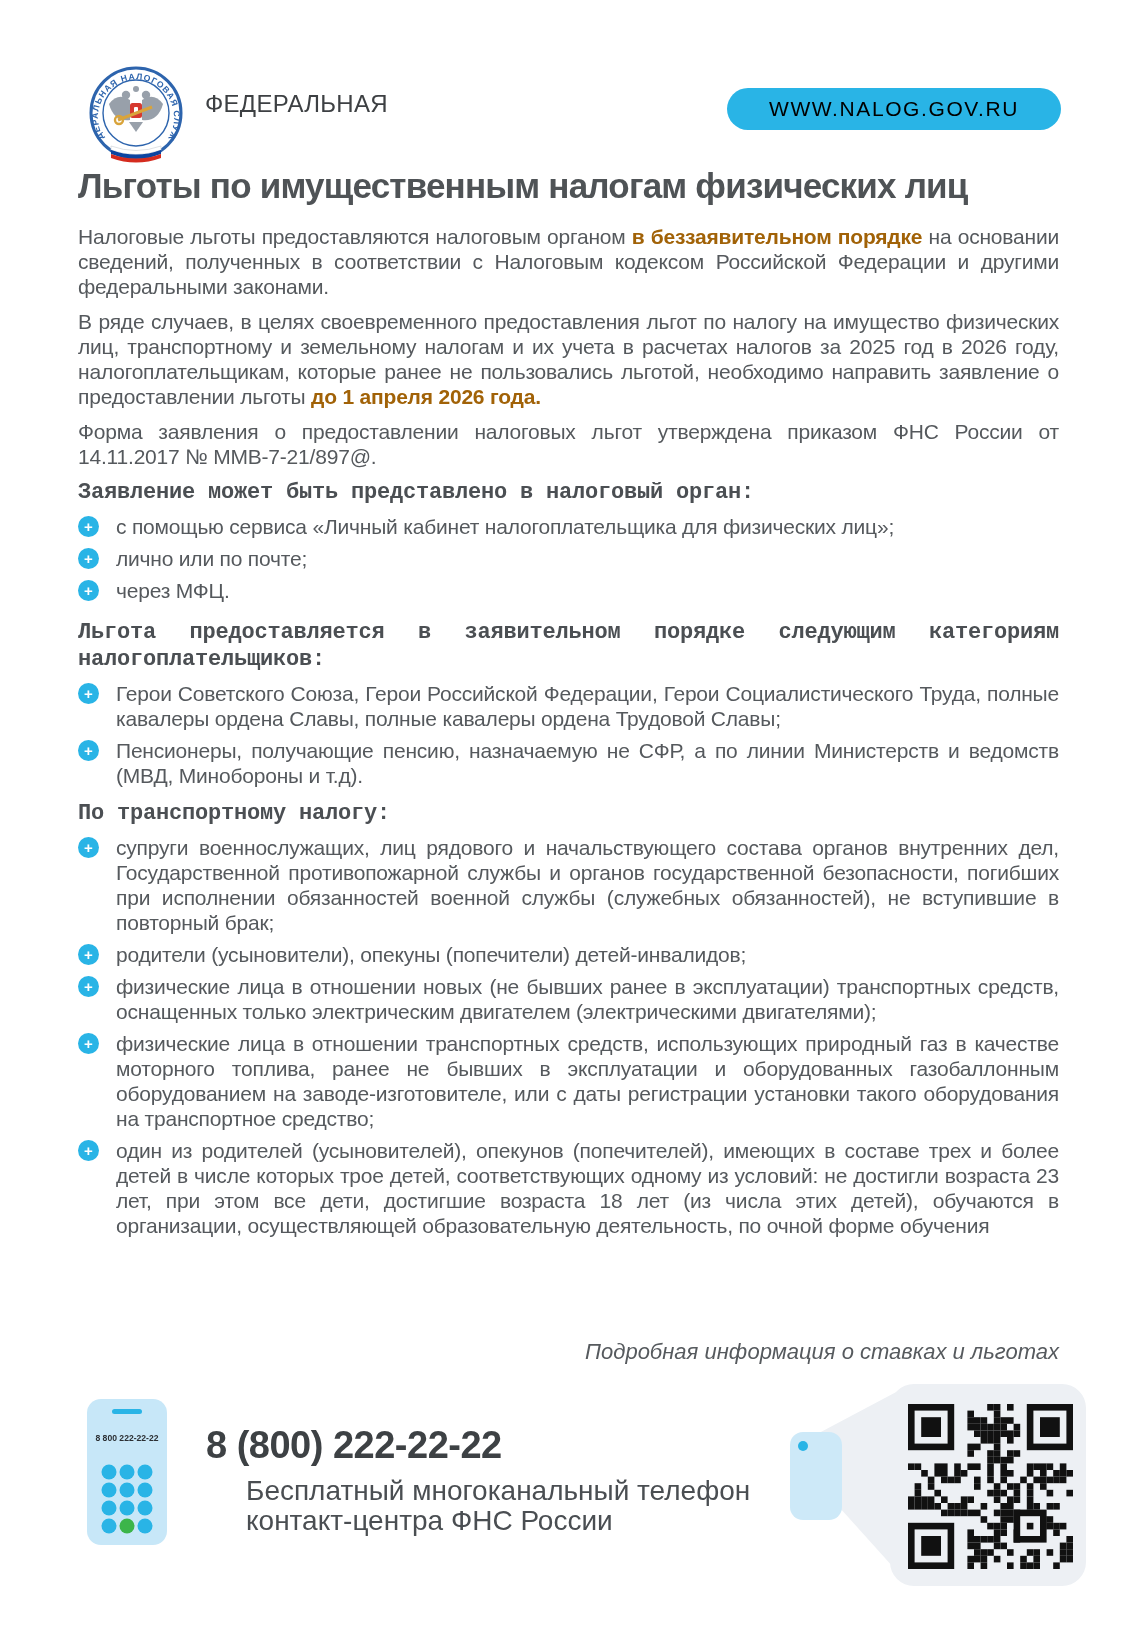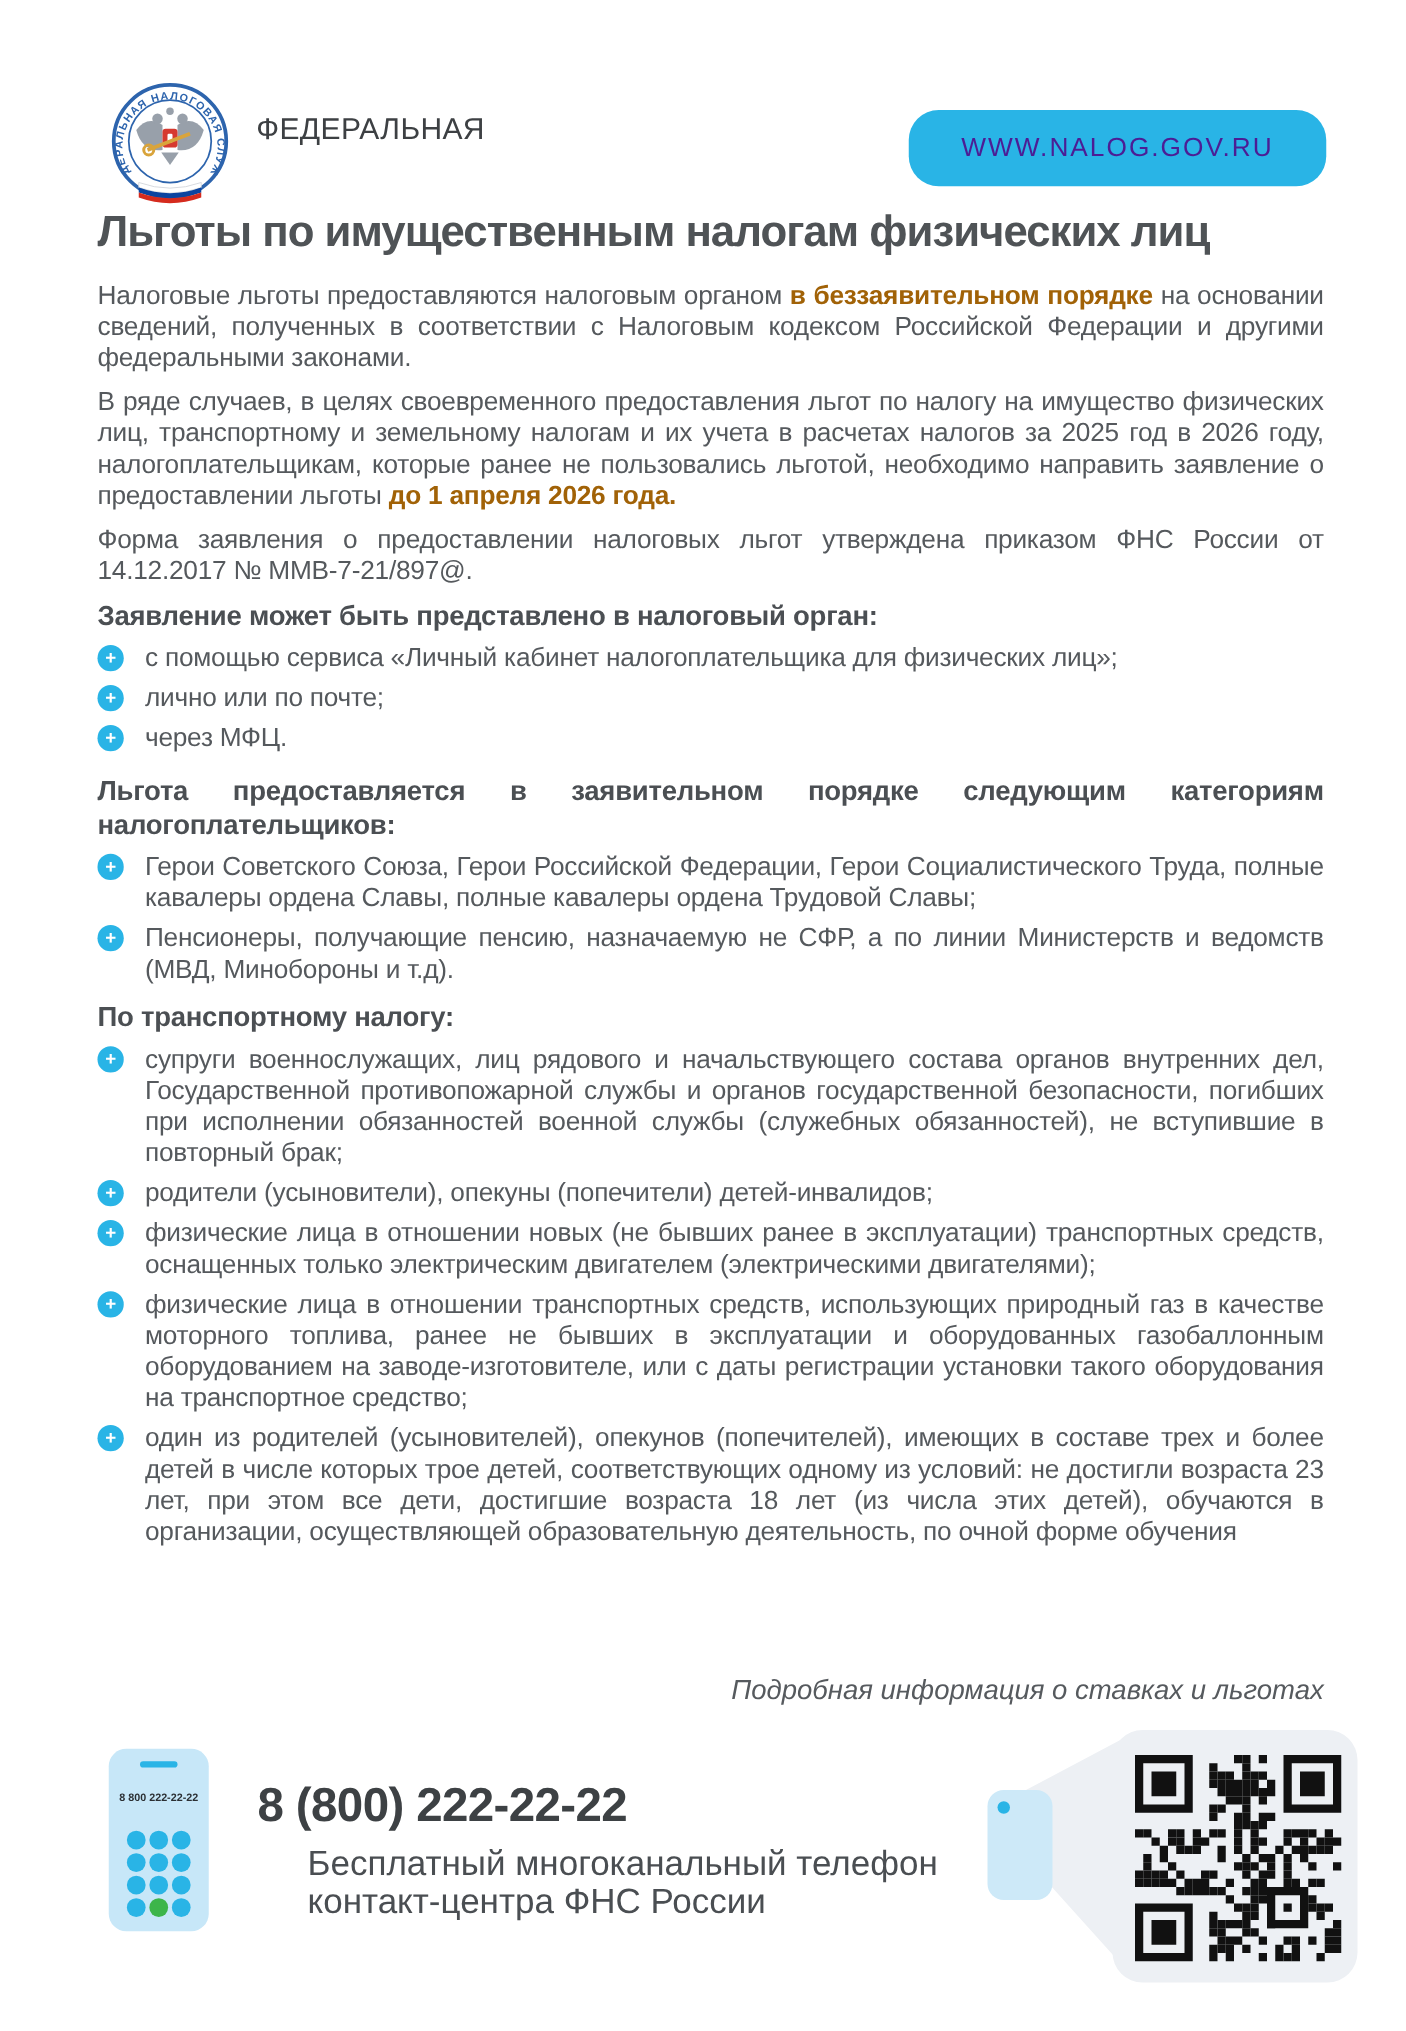--- a/index.html
+++ b/index.html
@@ -29,40 +29,40 @@
     color:var(--body);
   }
   
   .logo{position:absolute;left:80px;top:60px;width:112px;height:116px;}
   .org-name{
     position:absolute;left:205px;top:90px;
     font-weight:normal;font-size:24px;line-height:28px;
     color:var(--orgname);letter-spacing:.3px;
   }
   .site-pill{
-    position:absolute;right:64px;top:88px;height:61px;
+    position:absolute;right:64px;top:88px;height:42px;
     background:var(--accent);border-radius:24px;
     display:flex;align-items:center;justify-content:center;
     padding:0 42px;
-    color:#4c1d95;font-size:21px;font-weight:normal;letter-spacing:1.6px;
+    color:#000000;font-size:21px;font-weight:normal;letter-spacing:1.6px;
   }
   
   .content{position:absolute;left:78px;right:66px;top:164px;}
   .title{
     font-size:35px;line-height:44px;font-weight:bold;color:var(--title);
     letter-spacing:-0.8px;margin-bottom:16px;white-space:nowrap;
   }
   .para{
     font-size:21px;line-height:25px;text-align:justify;
     letter-spacing:-0.2px;margin-bottom:10px;color:var(--body);
   }
   .para b{color:#a16207;}
   .sec-heading{
     font-size:22px;line-height:27px;font-weight:bold;color:var(--heading);
-    text-align:justify;letter-spacing:-0.2px;margin-top:4px;margin-bottom:8px;
+    text-align:justify;letter-spacing:-0.2px;margin-top:4px;margin-bottom:8px;font-family:Liberation Mono, monospace;
   }
   .sec-heading.big-gap{margin-top:16px;}
   .sec-heading.mid-gap{margin-top:12px;}
   ul.plist{list-style:none;}
   ul.plist li{display:flex;gap:17px;margin:7px 0;align-items:flex-start;}
   .bullet{
     flex:0 0 auto;width:21px;height:21px;border-radius:50%;
     background:var(--accent);color:#fff;margin-top:2px;
     display:flex;align-items:center;justify-content:center;
     font-size:15px;font-weight:bold;line-height:1;
@@ -124,21 +124,21 @@
 
   <div class="site-pill">
     <span>WWW.NALOG.GOV.RU</span>
   </div>
 
   <div class="content">
     <div class="title">Льготы по имущественным налогам физических лиц</div>
 
     <p class="para"><span>Налоговые льготы предоставляются налоговым органом </span><b>в беззаявительном порядке</b><span> на основании сведений, полученных в соответствии с Налоговым кодексом Российской Федерации и другими федеральными законами.</span></p>
     <p class="para"><span>В ряде случаев, в целях своевременного предоставления льгот по налогу на имущество физических лиц, транспортному и земельному налогам и их учета в расчетах налогов за 2025 год в 2026 году, налогоплательщикам, которые ранее не пользовались льготой, необходимо направить заявление о предоставлении льготы </span><b>до 1 апреля 2026 года.</b></p>
-    <p class="para"><span>Форма заявления о предоставлении налоговых льгот утверждена приказом ФНС России от 14.12.2017 № ММВ-7-21/897@.</span></p>
+    <p class="para"><span>Форма заявления о предоставлении налоговых льгот утверждена приказом ФНС России от 14.11.2017 № ММВ-7-21/897@.</span></p>
 
     <div class="sec-heading">Заявление может быть представлено в налоговый орган:</div>
     <ul class="plist">
 
         <li>
           <span class="bullet">+</span>
           <span class="btext">с помощью сервиса «Личный кабинет налогоплательщика для физических лиц»;</span>
         </li>
 
         <li>

